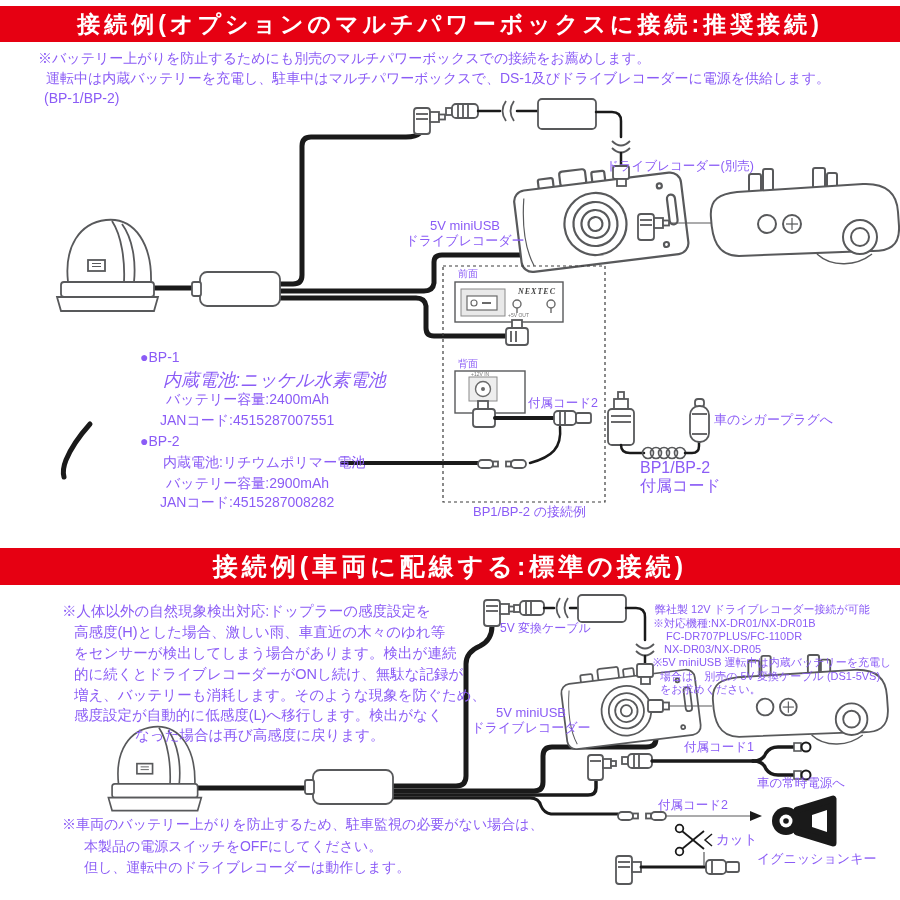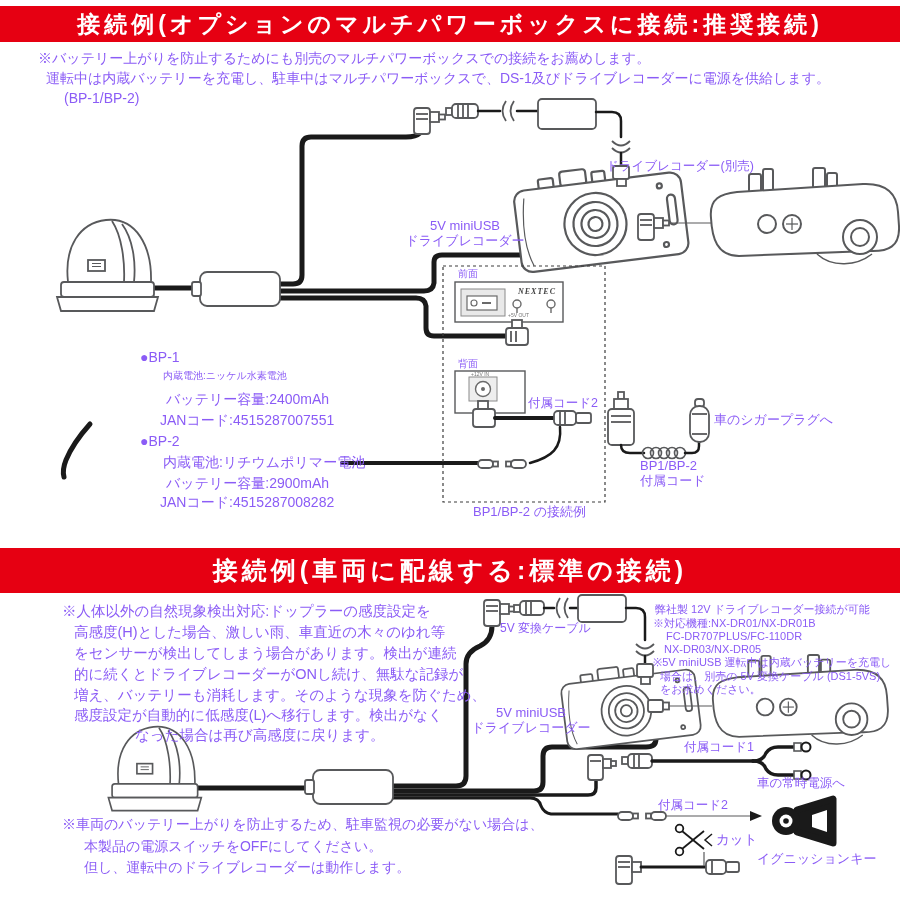--- a/index.html
+++ b/index.html
@@ -292,51 +292,51 @@
       <circle cx="786" cy="821" r="14" fill="#1a1a1a"></circle>
       <circle cx="786" cy="821" r="6.5" fill="#fff"></circle>
       <circle cx="786" cy="821" r="2.8" fill="#1a1a1a"></circle>
       <polygon points="812,815 827,810 827,832 812,827" fill="#fff"></polygon>
     </g>
   </svg>
 
   <div class="bar" style="top:6px;height:36px;font-size:23px;">
     <span>接続例(オプションのマルチパワーボックスに接続:推奨接続)</span>
   </div>
-  <div class="bar" style="top:548px;height:45px;font-size:25px;">
+  <div class="bar" style="top:548px;height:37px;font-size:25px;">
     <span>接続例(車両に配線する:標準の接続)</span>
   </div>
 
   <div class="lbl" style="left:38px;top:50px;font-size:14px;">※バッテリー上がりを防止するためにも別売のマルチパワーボックスでの接続をお薦めします。</div>
   <div class="lbl" style="left:46px;top:70px;font-size:14px;">運転中は内蔵バッテリーを充電し、駐車中はマルチパワーボックスで、DS-1及びドライブレコーダーに電源を供給します。</div>
-  <div class="lbl" style="left:44px;top:90px;font-size:14px;margin-left:20px;">(BP-1/BP-2)</div>
+  <div class="lbl" style="left:44px;top:90px;font-size:14px;">(BP-1/BP-2)</div>
 
   <div class="lbl" style="left:606px;top:159px;font-size:12.5px;">ドライブレコーダー(別売)</div>
 
   <div class="lbl ctr" style="left:405px;top:209px;width:120px;font-size:13px;">
     <div>5V miniUSB</div>
     <div>ドライブレコーダー</div>
   </div>
 
   <div class="lbl" style="left:458px;top:268px;font-size:10px;">前面</div>
   <div class="lbl brand" style="left:518px;top:287px;font-size:8px;">NEXTEC</div>
   <div class="lbl" style="left:508px;top:313px;font-size:5px;color:#777;">+5V OUT</div>
   <div class="lbl" style="left:458px;top:358px;font-size:10px;">背面</div>
   <div class="lbl" style="left:471px;top:372px;font-size:5px;color:#777;">+12V IN</div>
   <div class="lbl" style="left:528px;top:396px;font-size:12.5px;">付属コード2</div>
   <div class="lbl" style="left:473px;top:505px;font-size:13px;">BP1/BP-2 の接続例</div>
 
   <div class="lbl" style="left:714px;top:413px;font-size:13px;">車のシガープラグへ</div>
-  <div class="lbl" style="left:640px;top:459px;font-size:13px;">
+  <div class="lbl" style="left:640px;top:459px;font-size:16px;">
     <div>BP1/BP-2</div>
     <div>付属コード</div>
   </div>
 
   <div class="lbl" style="left:140px;top:349px;font-size:14px;">●BP-1</div>
-  <div class="lbl" style="left:163px;top:370px;font-size:10px;">内蔵電池:ニッケル水素電池</div>
+  <div class="lbl" style="left:163px;top:370px;font-size:18px;font-style:italic;">内蔵電池:ニッケル水素電池</div>
   <div class="lbl" style="left:166px;top:391px;font-size:14px;">バッテリー容量:2400mAh</div>
   <div class="lbl" style="left:160px;top:412px;font-size:14px;">JANコード:4515287007551</div>
   <div class="lbl" style="left:140px;top:433px;font-size:14px;">●BP-2</div>
   <div class="lbl" style="left:163px;top:454px;font-size:14px;">内蔵電池:リチウムポリマー電池</div>
   <div class="lbl" style="left:166px;top:475px;font-size:14px;">バッテリー容量:2900mAh</div>
   <div class="lbl" style="left:160px;top:494px;font-size:14px;">JANコード:4515287008282</div>
 
   <div class="lbl" style="left:62px;top:603px;font-size:14.5px;">※人体以外の自然現象検出対応:ドップラーの感度設定を</div>
   <div class="lbl" style="left:74px;top:624px;font-size:14.5px;text-align:center;">高感度(H)とした場合、激しい雨、車直近の木々のゆれ等</div>
   <div class="lbl" style="left:74px;top:645px;font-size:14.5px;">をセンサーが検出してしまう場合があります。検出が連続</div>

